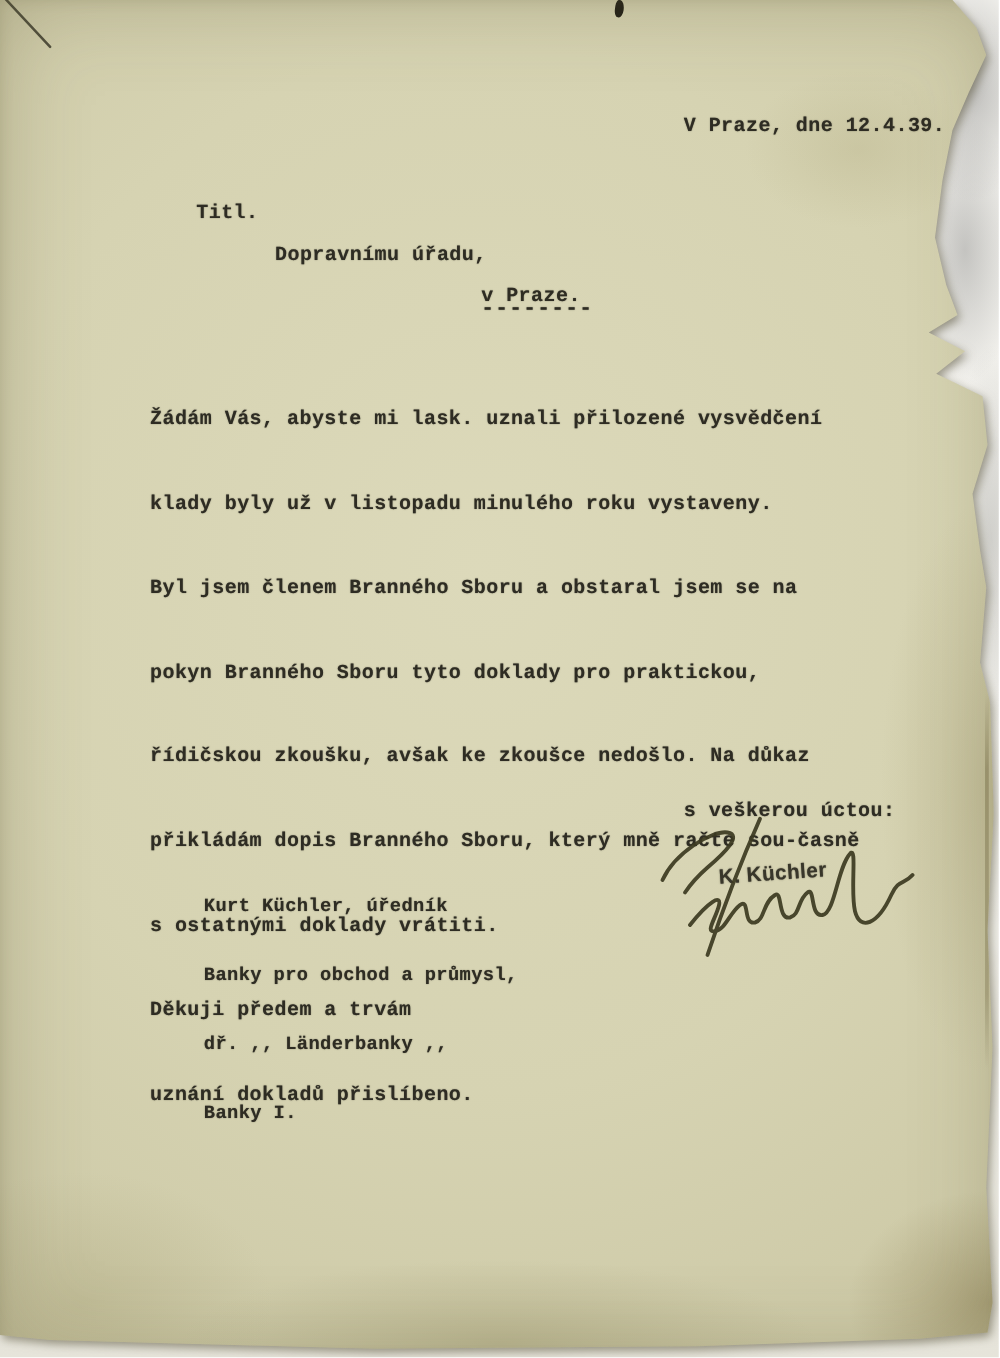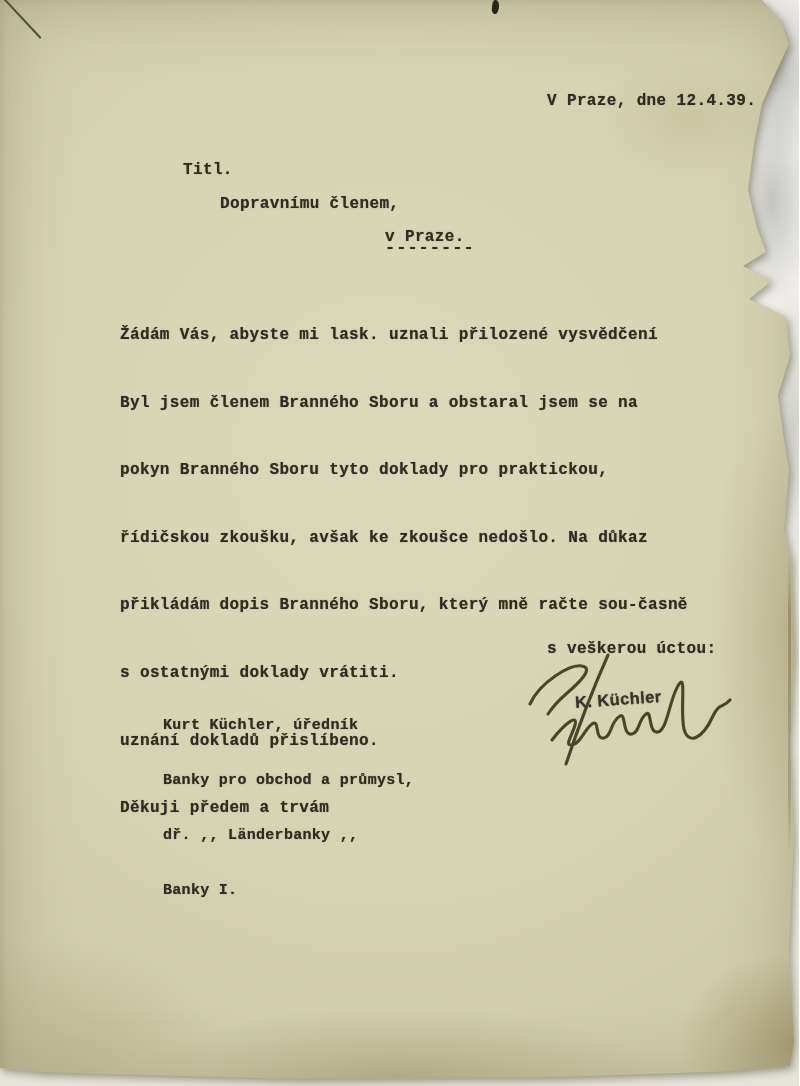--- a/index.html
+++ b/index.html
@@ -32,21 +32,21 @@
   }
   .paper::after{
     content:"";position:absolute;inset:0;pointer-events:none;
     box-shadow:inset 0 0 70px rgba(96,90,52,.30), inset 0 0 10px rgba(96,90,52,.18);
   }
   .crease-tl{position:absolute;left:-8px;top:16px;width:58px;height:2px;background:rgba(48,46,34,.8);transform:rotate(47deg);border-radius:2px;}
   .ink-blot{position:absolute;left:492px;top:0;width:7px;height:14px;background:#211f17;transform:rotate(8deg);border-radius:40% 60% 50% 50%;}
   .fold-right{position:absolute;right:8px;top:555px;width:3px;height:300px;background:linear-gradient(180deg,rgba(120,110,70,0),rgba(120,110,70,.45) 20%,rgba(120,110,70,.35) 80%,rgba(120,110,70,0));}
   .tw{position:absolute;color:#2e2c23;font-weight:700;font-size:16px;letter-spacing:.36px;white-space:pre;text-shadow:0 0 1px rgba(46,44,35,.65);}
   .dateline{left:547px;top:92px;}
-  .titl{left:157px;top:161px;margin-left:26px;}
+  .titl{left:157px;top:161px;}
   .addr1{left:220px;top:195px;}
   .addr2{left:385px;top:228px;}
   .dashes{left:385px;top:238px;letter-spacing:1px;font-size:17px;}
   .body{left:120px;top:290px;}
   .body .line{height:31.6px;}
   .closing{left:547px;top:640px;}
   .sender{left:163px;top:680px;font-size:15px;letter-spacing:.3px;line-height:18.4px;}
   .stamp{position:absolute;left:575px;top:690px;font-family:"Liberation Sans","DejaVu Sans",sans-serif;font-weight:700;font-size:16.5px;color:#38362a;transform:rotate(-4deg);letter-spacing:.4px;text-shadow:0 0 1.2px rgba(56,54,42,.8);}
   .sig{position:absolute;left:522px;top:652px;}
 </style>
@@ -57,33 +57,34 @@
   <div class="paper-shadow">
     <div class="paper">
 
       <div class="crease-tl"></div>
       <div class="ink-blot"></div>
       <div class="fold-right"></div>
 
       <div class="tw dateline">V Praze, dne 12.4.39.</div>
 
       <div class="tw titl">Titl.</div>
-      <div class="tw addr1">Dopravnímu členem,</div>
+      <div class="tw addr1">Dopravnímu úřadu,</div>
       <div class="tw addr2">v Praze.</div>
       <div class="tw dashes">--------</div>
 
       <div class="tw body">
         <div class="line">Žádám Vás, abyste mi lask. uznali přilozené vysvědčení</div>
+        <div class="line">klady byly už v listopadu minulého roku vystaveny.</div>
         <div class="line">Byl jsem členem Branného Sboru a obstaral jsem se na</div>
         <div class="line">pokyn Branného Sboru tyto doklady pro praktickou,</div>
         <div class="line">řídičskou zkoušku, avšak ke zkoušce nedošlo. Na důkaz</div>
         <div class="line">přikládám dopis Branného Sboru, který mně račte sou-časně</div>
         <div class="line">s ostatnými doklady vrátiti.</div>
+        <div class="line">Děkuji předem a trvám</div>
         <div class="line">uznání dokladů přislíbeno.</div>
-        <div class="line">Děkuji předem a trvám</div>
       </div>
 
       <div class="tw closing">s veškerou úctou:</div>
 
       <div class="stamp">K. Küchler</div>
 
       <svg class="sig" width="215" height="125" viewBox="0 0 215 125">
         <g fill="none" stroke="#3c3a21" stroke-width="3.1" stroke-linecap="round" opacity="0.92">
           <path d="M8,52 C18,30 48,12 60,14 C72,16 58,30 44,42 C36,49 30,56 26,62"></path>
           <path d="M86,3 C74,30 58,70 44,112"></path>

